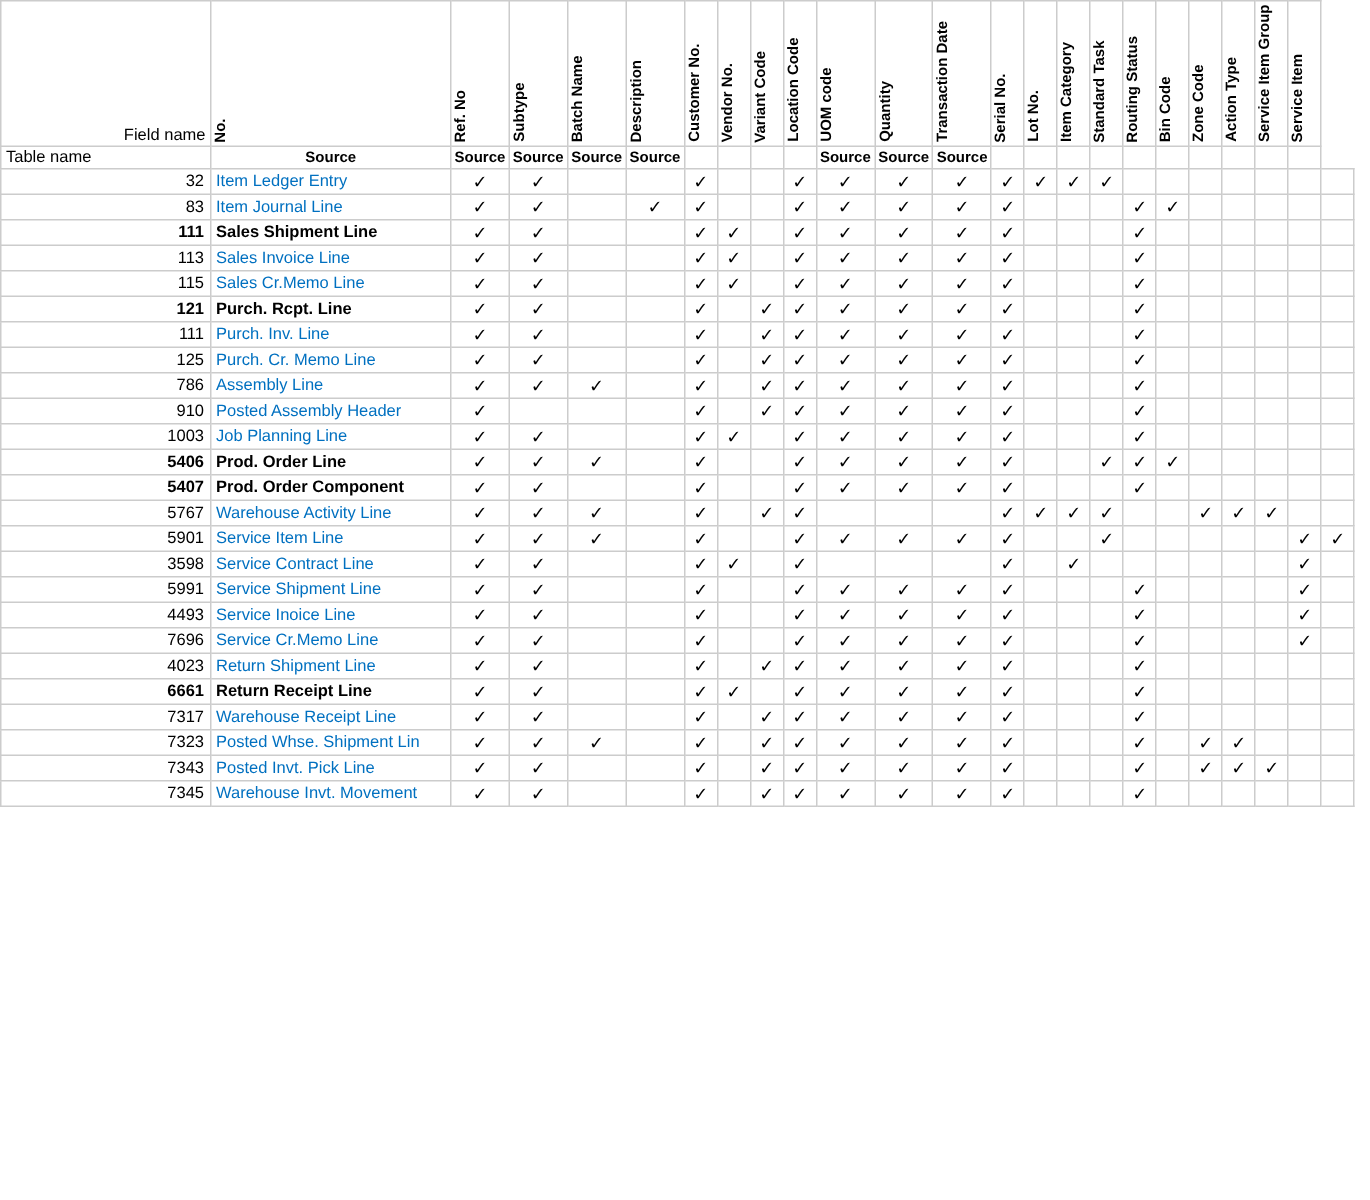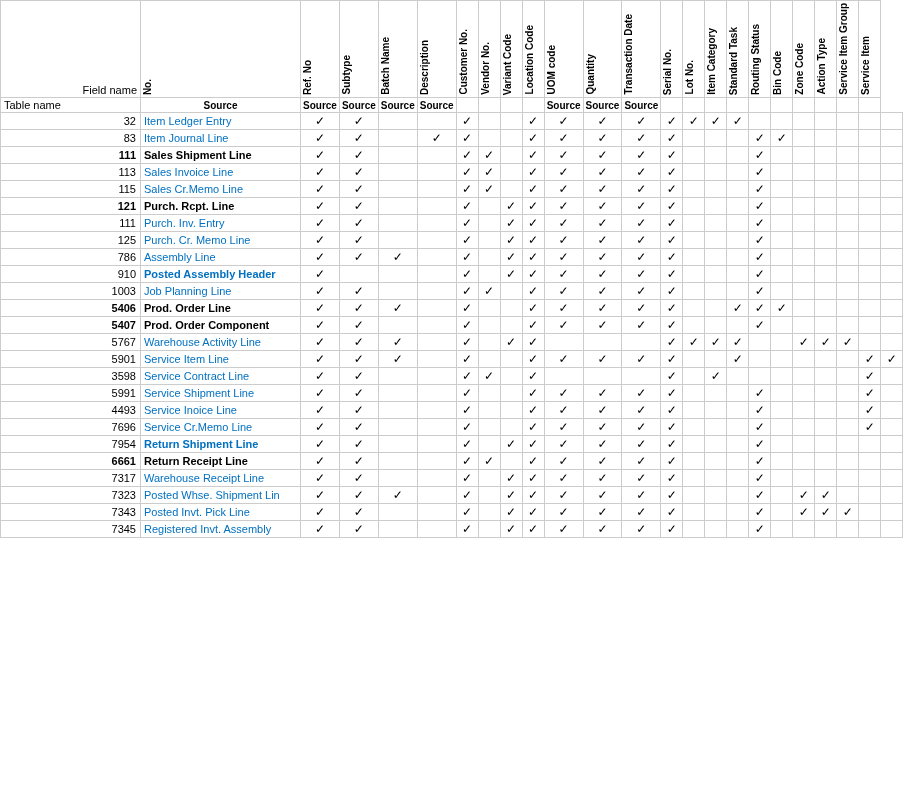--- a/index.html
+++ b/index.html
@@ -276,21 +276,21 @@
           <td style="text-align: center; border: 1px solid rgb(204, 204, 204); font-size: 12px; min-width: 22px;">✓</td>
           <td style="text-align: center; border: 1px solid rgb(204, 204, 204); font-size: 12px; min-width: 22px;"></td>
           <td style="text-align: center; border: 1px solid rgb(204, 204, 204); font-size: 12px; min-width: 22px;"></td>
           <td style="text-align: center; border: 1px solid rgb(204, 204, 204); font-size: 12px; min-width: 22px;"></td>
           <td style="text-align: center; border: 1px solid rgb(204, 204, 204); font-size: 12px; min-width: 22px;"></td>
           <td style="text-align: center; border: 1px solid rgb(204, 204, 204); font-size: 12px; min-width: 22px;"></td>
           <td style="text-align: center; border: 1px solid rgb(204, 204, 204); font-size: 12px; min-width: 22px;"></td>
         </tr>
         <tr>
           <td style="text-align: right; padding-right: 4px; border: 1px solid rgb(204, 204, 204); white-space: nowrap; font-size: 11px;">111</td>
-          <td style="text-align: left; padding-left: 3px; border: 1px solid rgb(204, 204, 204); white-space: nowrap; font-size: 11px; min-width: 160px;"><a href="#" style="color: rgb(0, 112, 192); text-decoration: none;">Purch. Inv. Entry</a></td>
+          <td style="text-align: left; padding-left: 3px; border: 1px solid rgb(204, 204, 204); white-space: nowrap; font-size: 11px; min-width: 160px;"><a href="#" style="color: rgb(0, 112, 192); text-decoration: none;">Purch. Inv. Line</a></td>
           <td style="text-align: center; border: 1px solid rgb(204, 204, 204); font-size: 12px; min-width: 22px;">✓</td>
           <td style="text-align: center; border: 1px solid rgb(204, 204, 204); font-size: 12px; min-width: 22px;">✓</td>
           <td style="text-align: center; border: 1px solid rgb(204, 204, 204); font-size: 12px; min-width: 22px;"></td>
           <td style="text-align: center; border: 1px solid rgb(204, 204, 204); font-size: 12px; min-width: 22px;"></td>
           <td style="text-align: center; border: 1px solid rgb(204, 204, 204); font-size: 12px; min-width: 22px;">✓</td>
           <td style="text-align: center; border: 1px solid rgb(204, 204, 204); font-size: 12px; min-width: 22px;"></td>
           <td style="text-align: center; border: 1px solid rgb(204, 204, 204); font-size: 12px; min-width: 22px;">✓</td>
           <td style="text-align: center; border: 1px solid rgb(204, 204, 204); font-size: 12px; min-width: 22px;">✓</td>
           <td style="text-align: center; border: 1px solid rgb(204, 204, 204); font-size: 12px; min-width: 22px;">✓</td>
           <td style="text-align: center; border: 1px solid rgb(204, 204, 204); font-size: 12px; min-width: 22px;">✓</td>
@@ -354,21 +354,21 @@
           <td style="text-align: center; border: 1px solid rgb(204, 204, 204); font-size: 12px; min-width: 22px;">✓</td>
           <td style="text-align: center; border: 1px solid rgb(204, 204, 204); font-size: 12px; min-width: 22px;"></td>
           <td style="text-align: center; border: 1px solid rgb(204, 204, 204); font-size: 12px; min-width: 22px;"></td>
           <td style="text-align: center; border: 1px solid rgb(204, 204, 204); font-size: 12px; min-width: 22px;"></td>
           <td style="text-align: center; border: 1px solid rgb(204, 204, 204); font-size: 12px; min-width: 22px;"></td>
           <td style="text-align: center; border: 1px solid rgb(204, 204, 204); font-size: 12px; min-width: 22px;"></td>
           <td style="text-align: center; border: 1px solid rgb(204, 204, 204); font-size: 12px; min-width: 22px;"></td>
         </tr>
         <tr>
           <td style="text-align: right; padding-right: 4px; border: 1px solid rgb(204, 204, 204); white-space: nowrap; font-size: 11px;">910</td>
-          <td style="text-align: left; padding-left: 3px; border: 1px solid rgb(204, 204, 204); white-space: nowrap; font-size: 11px; min-width: 160px; font-weight: bold;"><a href="#" style="color: rgb(0, 112, 192); text-decoration: none;">Posted Assembly Header</a></td>
+          <td style="text-align: left; padding-left: 3px; border: 1px solid rgb(204, 204, 204); white-space: nowrap; font-size: 11px; min-width: 160px;"><a href="#" style="color: rgb(0, 112, 192); text-decoration: none;">Posted Assembly Header</a></td>
           <td style="text-align: center; border: 1px solid rgb(204, 204, 204); font-size: 12px; min-width: 22px;">✓</td>
           <td style="text-align: center; border: 1px solid rgb(204, 204, 204); font-size: 12px; min-width: 22px;"></td>
           <td style="text-align: center; border: 1px solid rgb(204, 204, 204); font-size: 12px; min-width: 22px;"></td>
           <td style="text-align: center; border: 1px solid rgb(204, 204, 204); font-size: 12px; min-width: 22px;"></td>
           <td style="text-align: center; border: 1px solid rgb(204, 204, 204); font-size: 12px; min-width: 22px;">✓</td>
           <td style="text-align: center; border: 1px solid rgb(204, 204, 204); font-size: 12px; min-width: 22px;"></td>
           <td style="text-align: center; border: 1px solid rgb(204, 204, 204); font-size: 12px; min-width: 22px;">✓</td>
           <td style="text-align: center; border: 1px solid rgb(204, 204, 204); font-size: 12px; min-width: 22px;">✓</td>
           <td style="text-align: center; border: 1px solid rgb(204, 204, 204); font-size: 12px; min-width: 22px;">✓</td>
           <td style="text-align: center; border: 1px solid rgb(204, 204, 204); font-size: 12px; min-width: 22px;">✓</td>
@@ -613,22 +613,22 @@
           <td style="text-align: center; border: 1px solid rgb(204, 204, 204); font-size: 12px; min-width: 22px;"></td>
           <td style="text-align: center; border: 1px solid rgb(204, 204, 204); font-size: 12px; min-width: 22px;">✓</td>
           <td style="text-align: center; border: 1px solid rgb(204, 204, 204); font-size: 12px; min-width: 22px;"></td>
           <td style="text-align: center; border: 1px solid rgb(204, 204, 204); font-size: 12px; min-width: 22px;"></td>
           <td style="text-align: center; border: 1px solid rgb(204, 204, 204); font-size: 12px; min-width: 22px;"></td>
           <td style="text-align: center; border: 1px solid rgb(204, 204, 204); font-size: 12px; min-width: 22px;"></td>
           <td style="text-align: center; border: 1px solid rgb(204, 204, 204); font-size: 12px; min-width: 22px;">✓</td>
           <td style="text-align: center; border: 1px solid rgb(204, 204, 204); font-size: 12px; min-width: 22px;"></td>
         </tr>
         <tr>
-          <td style="text-align: right; padding-right: 4px; border: 1px solid rgb(204, 204, 204); white-space: nowrap; font-size: 11px;">7954</td>
-          <td style="text-align: left; padding-left: 3px; border: 1px solid rgb(204, 204, 204); white-space: nowrap; font-size: 11px; min-width: 160px; font-weight: bold;"><a href="#" style="color: rgb(0, 112, 192); text-decoration: none;">Return Shipment Line</a></td>
+          <td style="text-align: right; padding-right: 4px; border: 1px solid rgb(204, 204, 204); white-space: nowrap; font-size: 11px;">4023</td>
+          <td style="text-align: left; padding-left: 3px; border: 1px solid rgb(204, 204, 204); white-space: nowrap; font-size: 11px; min-width: 160px;"><a href="#" style="color: rgb(0, 112, 192); text-decoration: none;">Return Shipment Line</a></td>
           <td style="text-align: center; border: 1px solid rgb(204, 204, 204); font-size: 12px; min-width: 22px;">✓</td>
           <td style="text-align: center; border: 1px solid rgb(204, 204, 204); font-size: 12px; min-width: 22px;">✓</td>
           <td style="text-align: center; border: 1px solid rgb(204, 204, 204); font-size: 12px; min-width: 22px;"></td>
           <td style="text-align: center; border: 1px solid rgb(204, 204, 204); font-size: 12px; min-width: 22px;"></td>
           <td style="text-align: center; border: 1px solid rgb(204, 204, 204); font-size: 12px; min-width: 22px;">✓</td>
           <td style="text-align: center; border: 1px solid rgb(204, 204, 204); font-size: 12px; min-width: 22px;"></td>
           <td style="text-align: center; border: 1px solid rgb(204, 204, 204); font-size: 12px; min-width: 22px;">✓</td>
           <td style="text-align: center; border: 1px solid rgb(204, 204, 204); font-size: 12px; min-width: 22px;">✓</td>
           <td style="text-align: center; border: 1px solid rgb(204, 204, 204); font-size: 12px; min-width: 22px;">✓</td>
           <td style="text-align: center; border: 1px solid rgb(204, 204, 204); font-size: 12px; min-width: 22px;">✓</td>
@@ -744,21 +744,21 @@
           <td style="text-align: center; border: 1px solid rgb(204, 204, 204); font-size: 12px; min-width: 22px;">✓</td>
           <td style="text-align: center; border: 1px solid rgb(204, 204, 204); font-size: 12px; min-width: 22px;"></td>
           <td style="text-align: center; border: 1px solid rgb(204, 204, 204); font-size: 12px; min-width: 22px;">✓</td>
           <td style="text-align: center; border: 1px solid rgb(204, 204, 204); font-size: 12px; min-width: 22px;">✓</td>
           <td style="text-align: center; border: 1px solid rgb(204, 204, 204); font-size: 12px; min-width: 22px;">✓</td>
           <td style="text-align: center; border: 1px solid rgb(204, 204, 204); font-size: 12px; min-width: 22px;"></td>
           <td style="text-align: center; border: 1px solid rgb(204, 204, 204); font-size: 12px; min-width: 22px;"></td>
         </tr>
         <tr>
           <td style="text-align: right; padding-right: 4px; border: 1px solid rgb(204, 204, 204); white-space: nowrap; font-size: 11px;">7345</td>
-          <td style="text-align: left; padding-left: 3px; border: 1px solid rgb(204, 204, 204); white-space: nowrap; font-size: 11px; min-width: 160px;"><a href="#" style="color: rgb(0, 112, 192); text-decoration: none;">Registered Invt. Assembly</a></td>
+          <td style="text-align: left; padding-left: 3px; border: 1px solid rgb(204, 204, 204); white-space: nowrap; font-size: 11px; min-width: 160px;"><a href="#" style="color: rgb(0, 112, 192); text-decoration: none;">Warehouse Invt. Movement</a></td>
           <td style="text-align: center; border: 1px solid rgb(204, 204, 204); font-size: 12px; min-width: 22px;">✓</td>
           <td style="text-align: center; border: 1px solid rgb(204, 204, 204); font-size: 12px; min-width: 22px;">✓</td>
           <td style="text-align: center; border: 1px solid rgb(204, 204, 204); font-size: 12px; min-width: 22px;"></td>
           <td style="text-align: center; border: 1px solid rgb(204, 204, 204); font-size: 12px; min-width: 22px;"></td>
           <td style="text-align: center; border: 1px solid rgb(204, 204, 204); font-size: 12px; min-width: 22px;">✓</td>
           <td style="text-align: center; border: 1px solid rgb(204, 204, 204); font-size: 12px; min-width: 22px;"></td>
           <td style="text-align: center; border: 1px solid rgb(204, 204, 204); font-size: 12px; min-width: 22px;">✓</td>
           <td style="text-align: center; border: 1px solid rgb(204, 204, 204); font-size: 12px; min-width: 22px;">✓</td>
           <td style="text-align: center; border: 1px solid rgb(204, 204, 204); font-size: 12px; min-width: 22px;">✓</td>
           <td style="text-align: center; border: 1px solid rgb(204, 204, 204); font-size: 12px; min-width: 22px;">✓</td>

